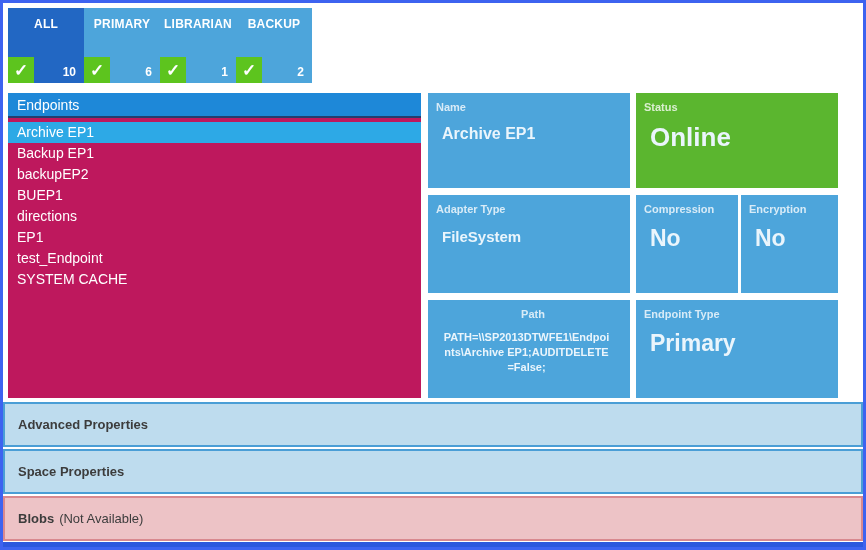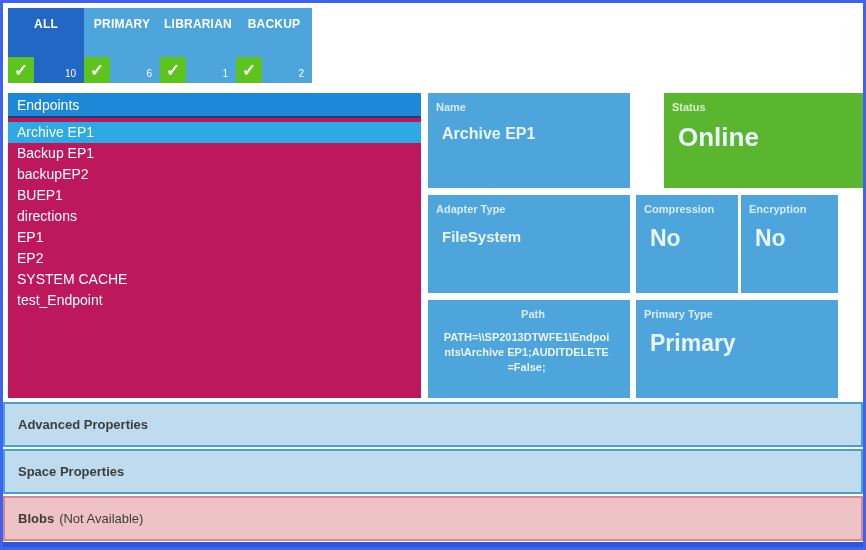--- a/index.html
+++ b/index.html
@@ -16,21 +16,21 @@
   .tile.selected { background:#2267c3; }
   .tile-label {
     text-align:center; margin-top:9px; font-size:12px; font-weight:bold; letter-spacing:.2px;
   }
   .tile-check {
     position:absolute; left:0; bottom:0; width:26px; height:26px; background:#5dc41e;
     display:flex; align-items:center; justify-content:center;
   }
   .check-glyph { color:#fff; font-size:17px; font-weight:bold; line-height:1; }
   .tile-count {
-    position:absolute; right:8px; bottom:4px; font-size:10px; font-weight:normal;
+    position:absolute; right:8px; bottom:4px; font-size:12px; font-weight:bold;
   }
   
   .endpoints-panel {
     position:absolute; left:5px; top:90px; width:413px; height:305px; background:#be185d;
   }
   .endpoints-header {
     height:25px; line-height:25px; background:#1e88d8; border-bottom:2px solid #253d6e;
     color:#fff; font-size:14px; padding-left:9px;
   }
   .endpoints-list { padding-top:4px; }
@@ -39,21 +39,21 @@
     white-space:nowrap;
   }
   .list-item.selected { background:#2da9e6; }
   
   .detail { position:absolute; background:#4da5db; color:#eaf5fc; overflow:hidden; }
   .detail .caption {
     padding:8px 0 0 8px; font-size:11px; font-weight:bold; color:rgba(255,255,255,.78);
   }
   .detail .value { padding-left:14px; font-weight:bold; }
   .detail-name       { left:425px; top:90px;  width:202px; height:95px; }
-  .detail-status     { left:633px; top:90px;  width:202px; height:95px; background:#5bb62f;margin-left:28px; }
+  .detail-status     { left:633px; top:90px;  width:202px; height:95px; background:#5bb62f; }
   .detail-adapter    { left:425px; top:192px; width:202px; height:98px; }
   .detail-compress   { left:633px; top:192px; width:102px;  height:98px; }
   .detail-encrypt    { left:738px; top:192px; width:97px;  height:98px; }
   .detail-path       { left:425px; top:297px; width:202px; height:98px;text-align:center; }
   .detail-eptype     { left:633px; top:297px; width:202px; height:98px; }
   .value-md  { margin-top:12px; font-size:16px; }
   .value-sm  { margin-top:13px; font-size:15px; }
   .value-lg  { margin-top:9px;  font-size:26px; }
   .value-xl  { margin-top:10px; font-size:23px; }
   .value-path{ margin-top:10px; font-size:11px; line-height:1.38; padding-right:19px; word-break:break-all; }
@@ -110,23 +110,22 @@
 
   <div class="endpoints-panel">
     <div class="endpoints-header">Endpoints</div>
     <div class="endpoints-list">
       <div class="list-item selected">Archive EP1</div>
       <div class="list-item">Backup EP1</div>
       <div class="list-item">backupEP2</div>
       <div class="list-item">BUEP1</div>
       <div class="list-item">directions</div>
       <div class="list-item">EP1</div>
-      <div class="list-item">EP2</div>
+      <div class="list-item">test_Endpoint</div>
       <div class="list-item">SYSTEM CACHE</div>
-      <div class="list-item">test_Endpoint</div>
     </div>
   </div>
 
   <div class="detail detail-name">
     <div class="caption">Name</div>
     <div class="value value-md">Archive EP1</div>
   </div>
   <div class="detail detail-status">
     <div class="caption">Status</div>
     <div class="value value-lg">Online</div>
@@ -141,21 +140,21 @@
   </div>
   <div class="detail detail-encrypt">
     <div class="caption">Encryption</div>
     <div class="value value-xl">No</div>
   </div>
   <div class="detail detail-path">
     <div class="caption">Path</div>
     <div class="value value-path">PATH=\\SP2013DTWFE1\Endpoints\Archive EP1;AUDITDELETE=False;</div>
   </div>
   <div class="detail detail-eptype">
-    <div class="caption">Primary Type</div>
+    <div class="caption">Endpoint Type</div>
     <div class="value value-xl">Primary</div>
   </div>
 
   <div class="section section-advanced">
     <span class="sec-label">Advanced Properties</span>
   </div>
   <div class="section section-space">
     <span class="sec-label">Space Properties</span>
   </div>
   <div class="section section-blobs">

